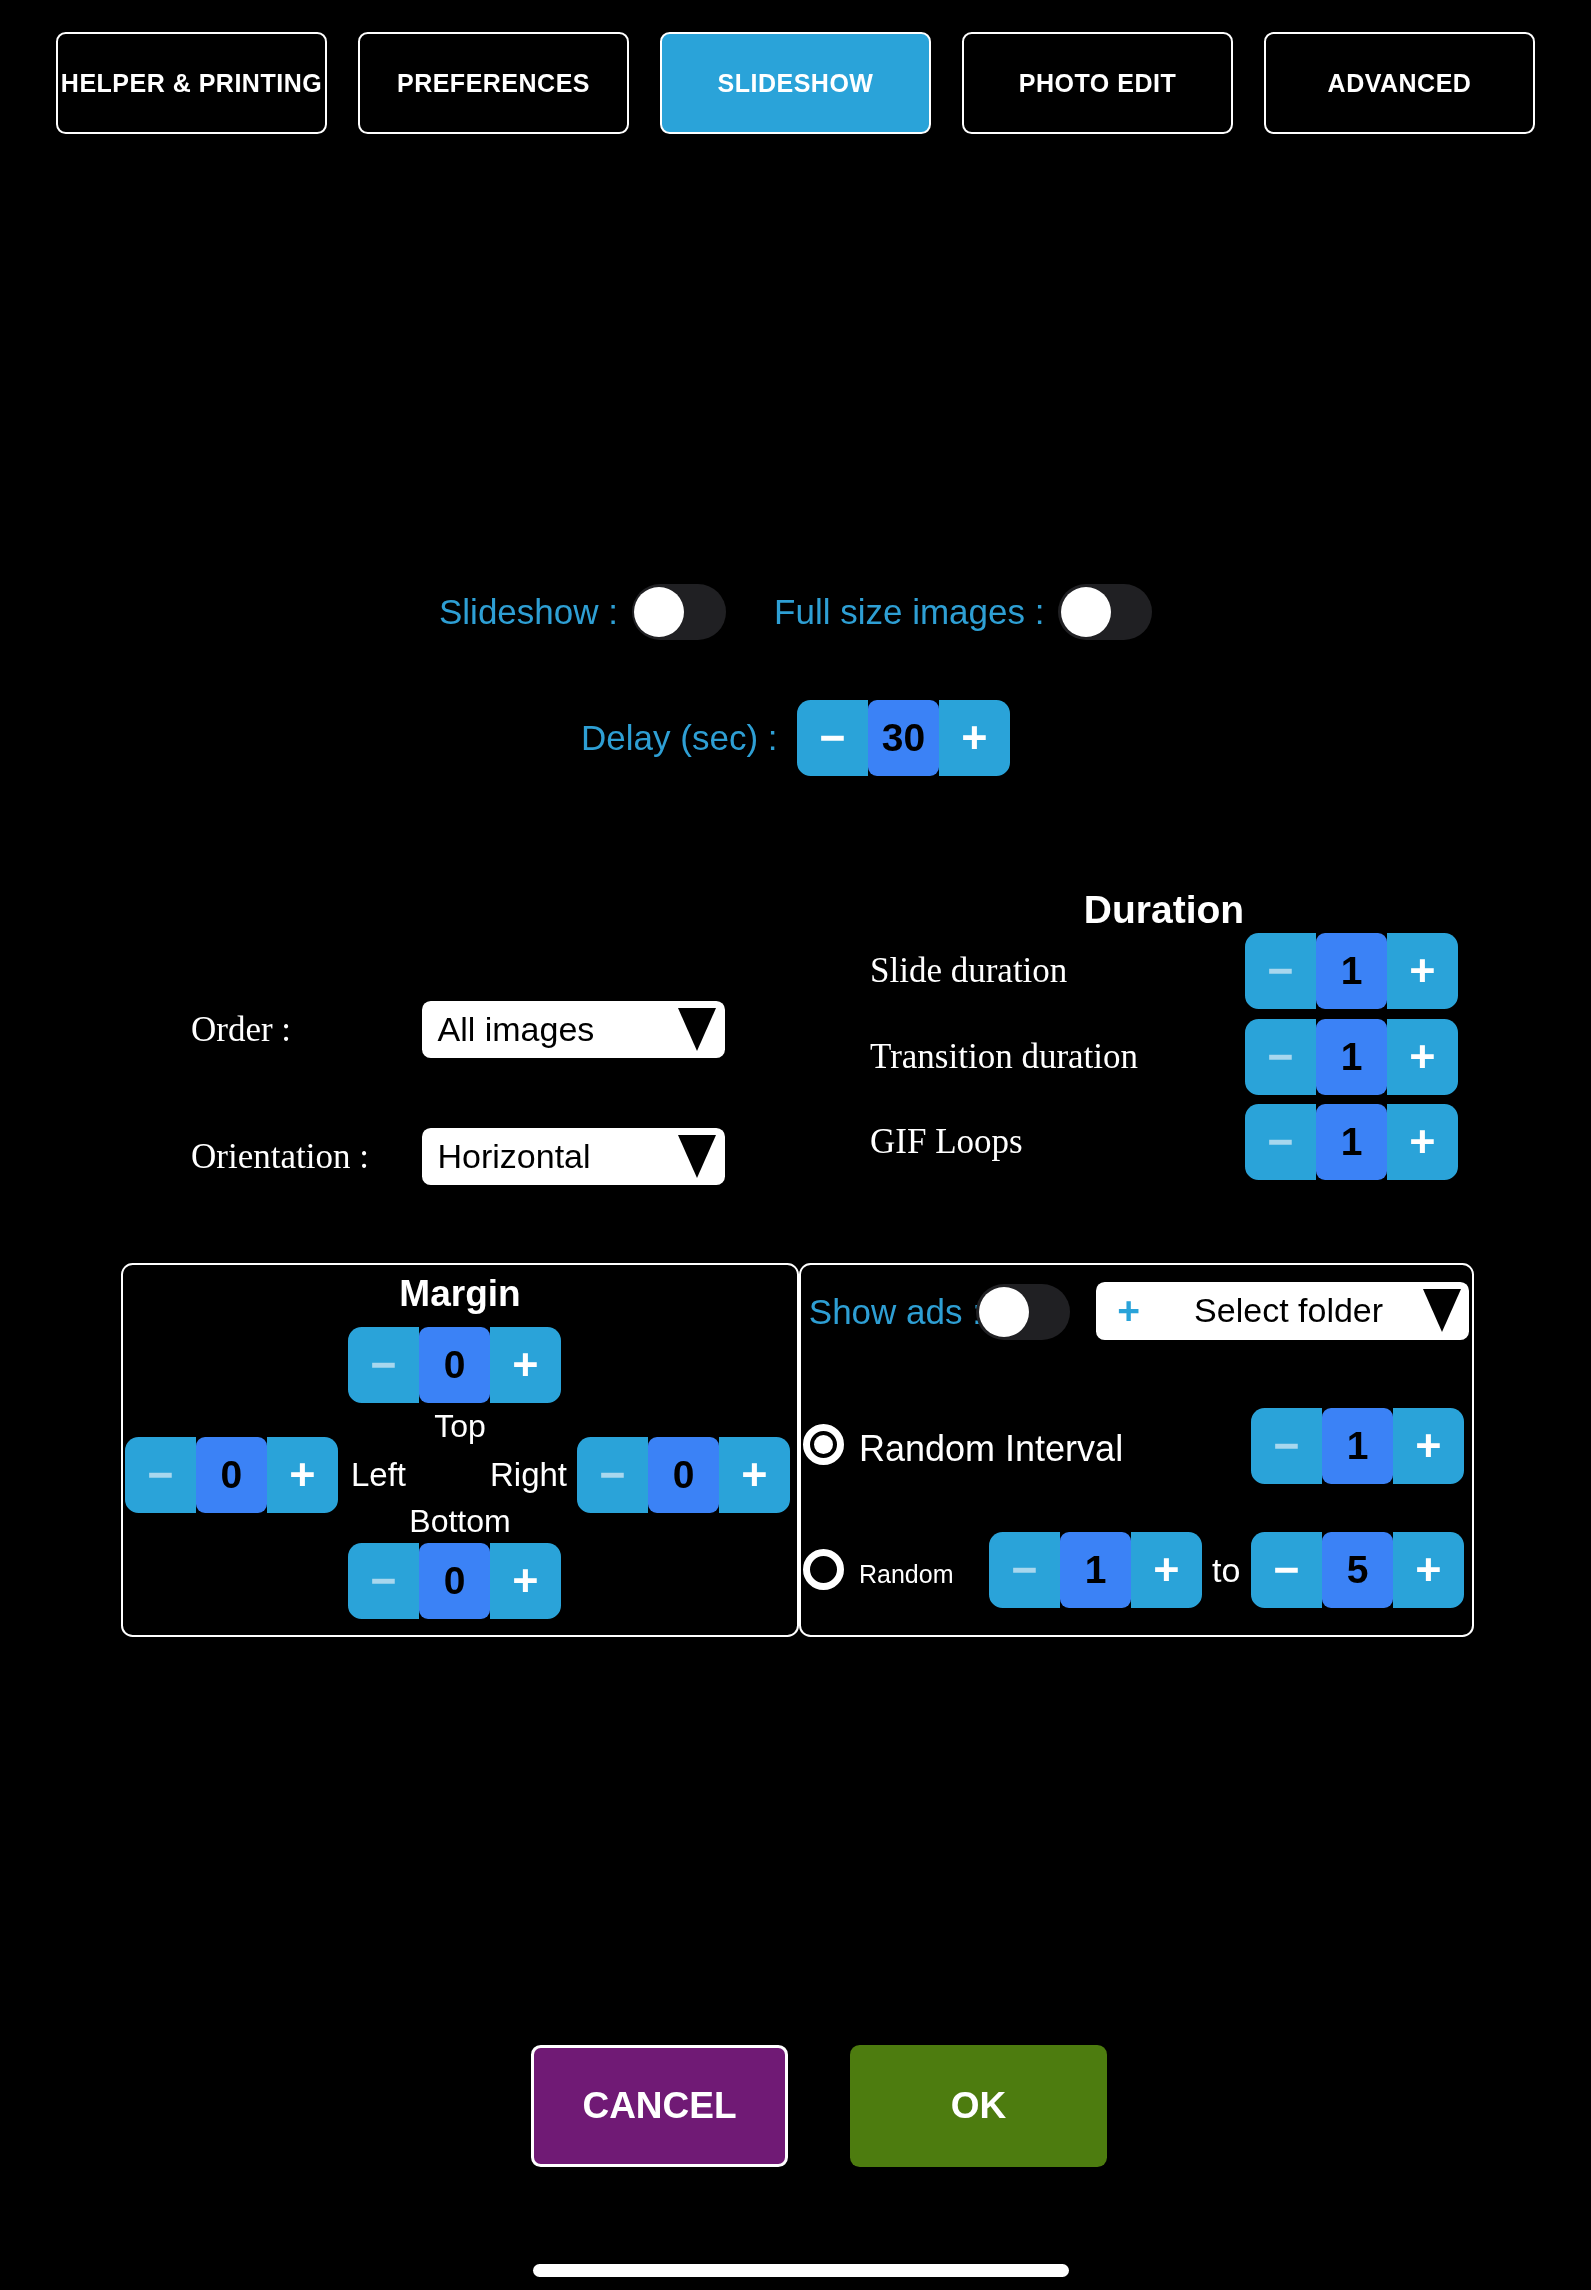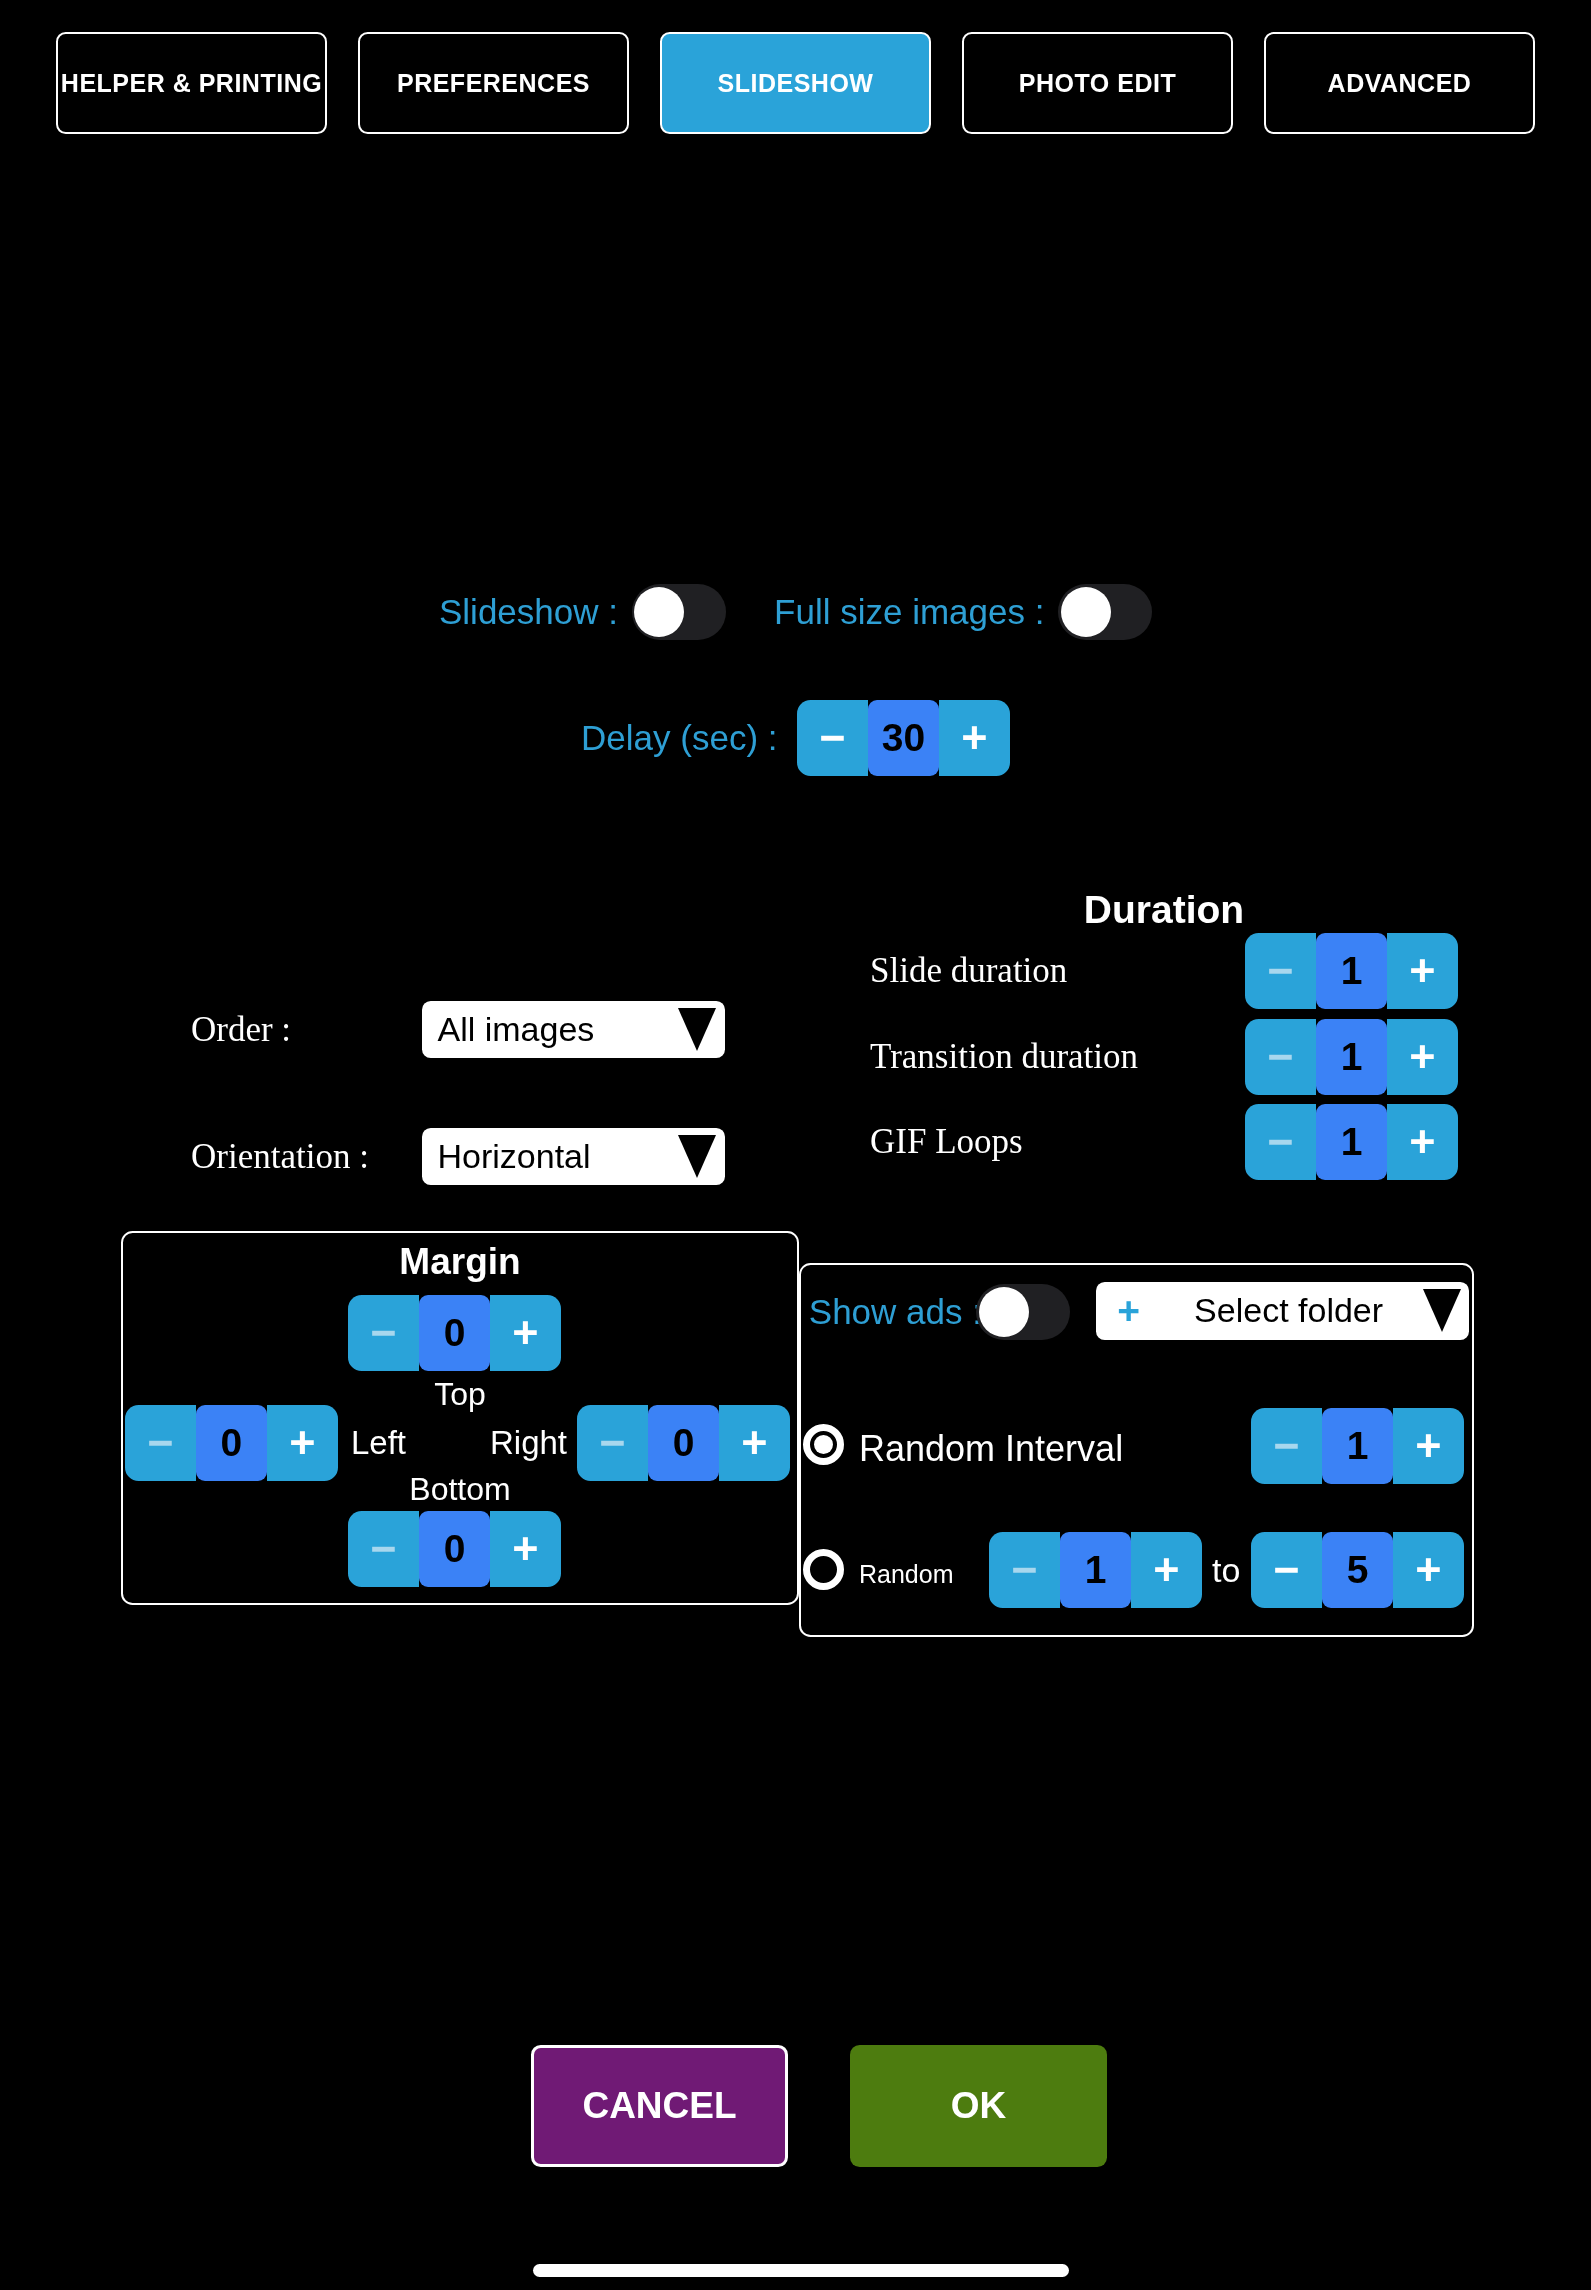--- a/index.html
+++ b/index.html
@@ -42,21 +42,21 @@
   
   .row-toggles { position:absolute; left:0; top:584px; width:100%; display:flex; justify-content:center; align-items:center; gap:13.6px; }
   .gap { width:21.3px; }
   .row-delay { position:absolute; left:0; top:700px; width:100%; display:flex; justify-content:center; align-items:center; gap:19.4px; }
   .duration-title { position:absolute; left:970px; top:855px; width:388px; text-align:center; font-size:39px; font-weight:700;margin-top:33px; }
   .duration-rows { position:absolute; left:870px; top:933px; width:588px; }
   .duration-row { display:flex; align-items:center; justify-content:space-between; height:76px; margin-bottom:9.7px; }
   .order-row { position:absolute; left:191px; display:flex; align-items:center; }
   .order-row .dropdown { position:absolute; left:231px; top:0; width:278px; height:57px; }
   
-  #margin-box { left:121px; top:1231px; width:674px; height:370px; }
+  #margin-box { left:121px; top:1263px; width:674px; height:370px; }
   #margin-box .title { position:absolute; left:0; top:7.8px; width:100%; text-align:center; font-size:37px; font-weight:700; }
   .m-abs { position:absolute; }
   .m-center { left:0; width:100%; text-align:center; font-size:32px; }
   
   #ads-box { left:799px; top:1263px; width:671px; height:370px; }
   .lh78 { line-height:76px; }
   
   .btn-big { position:absolute; top:2045px; width:257px; height:122px; border-radius:9.7px;
     display:flex; align-items:center; justify-content:center; font-size:37px; font-weight:700; cursor:pointer; box-sizing:border-box; }
   #cancel-btn { left:531px; background:#701a75; border:3.9px solid #fff; color:#fff; }

